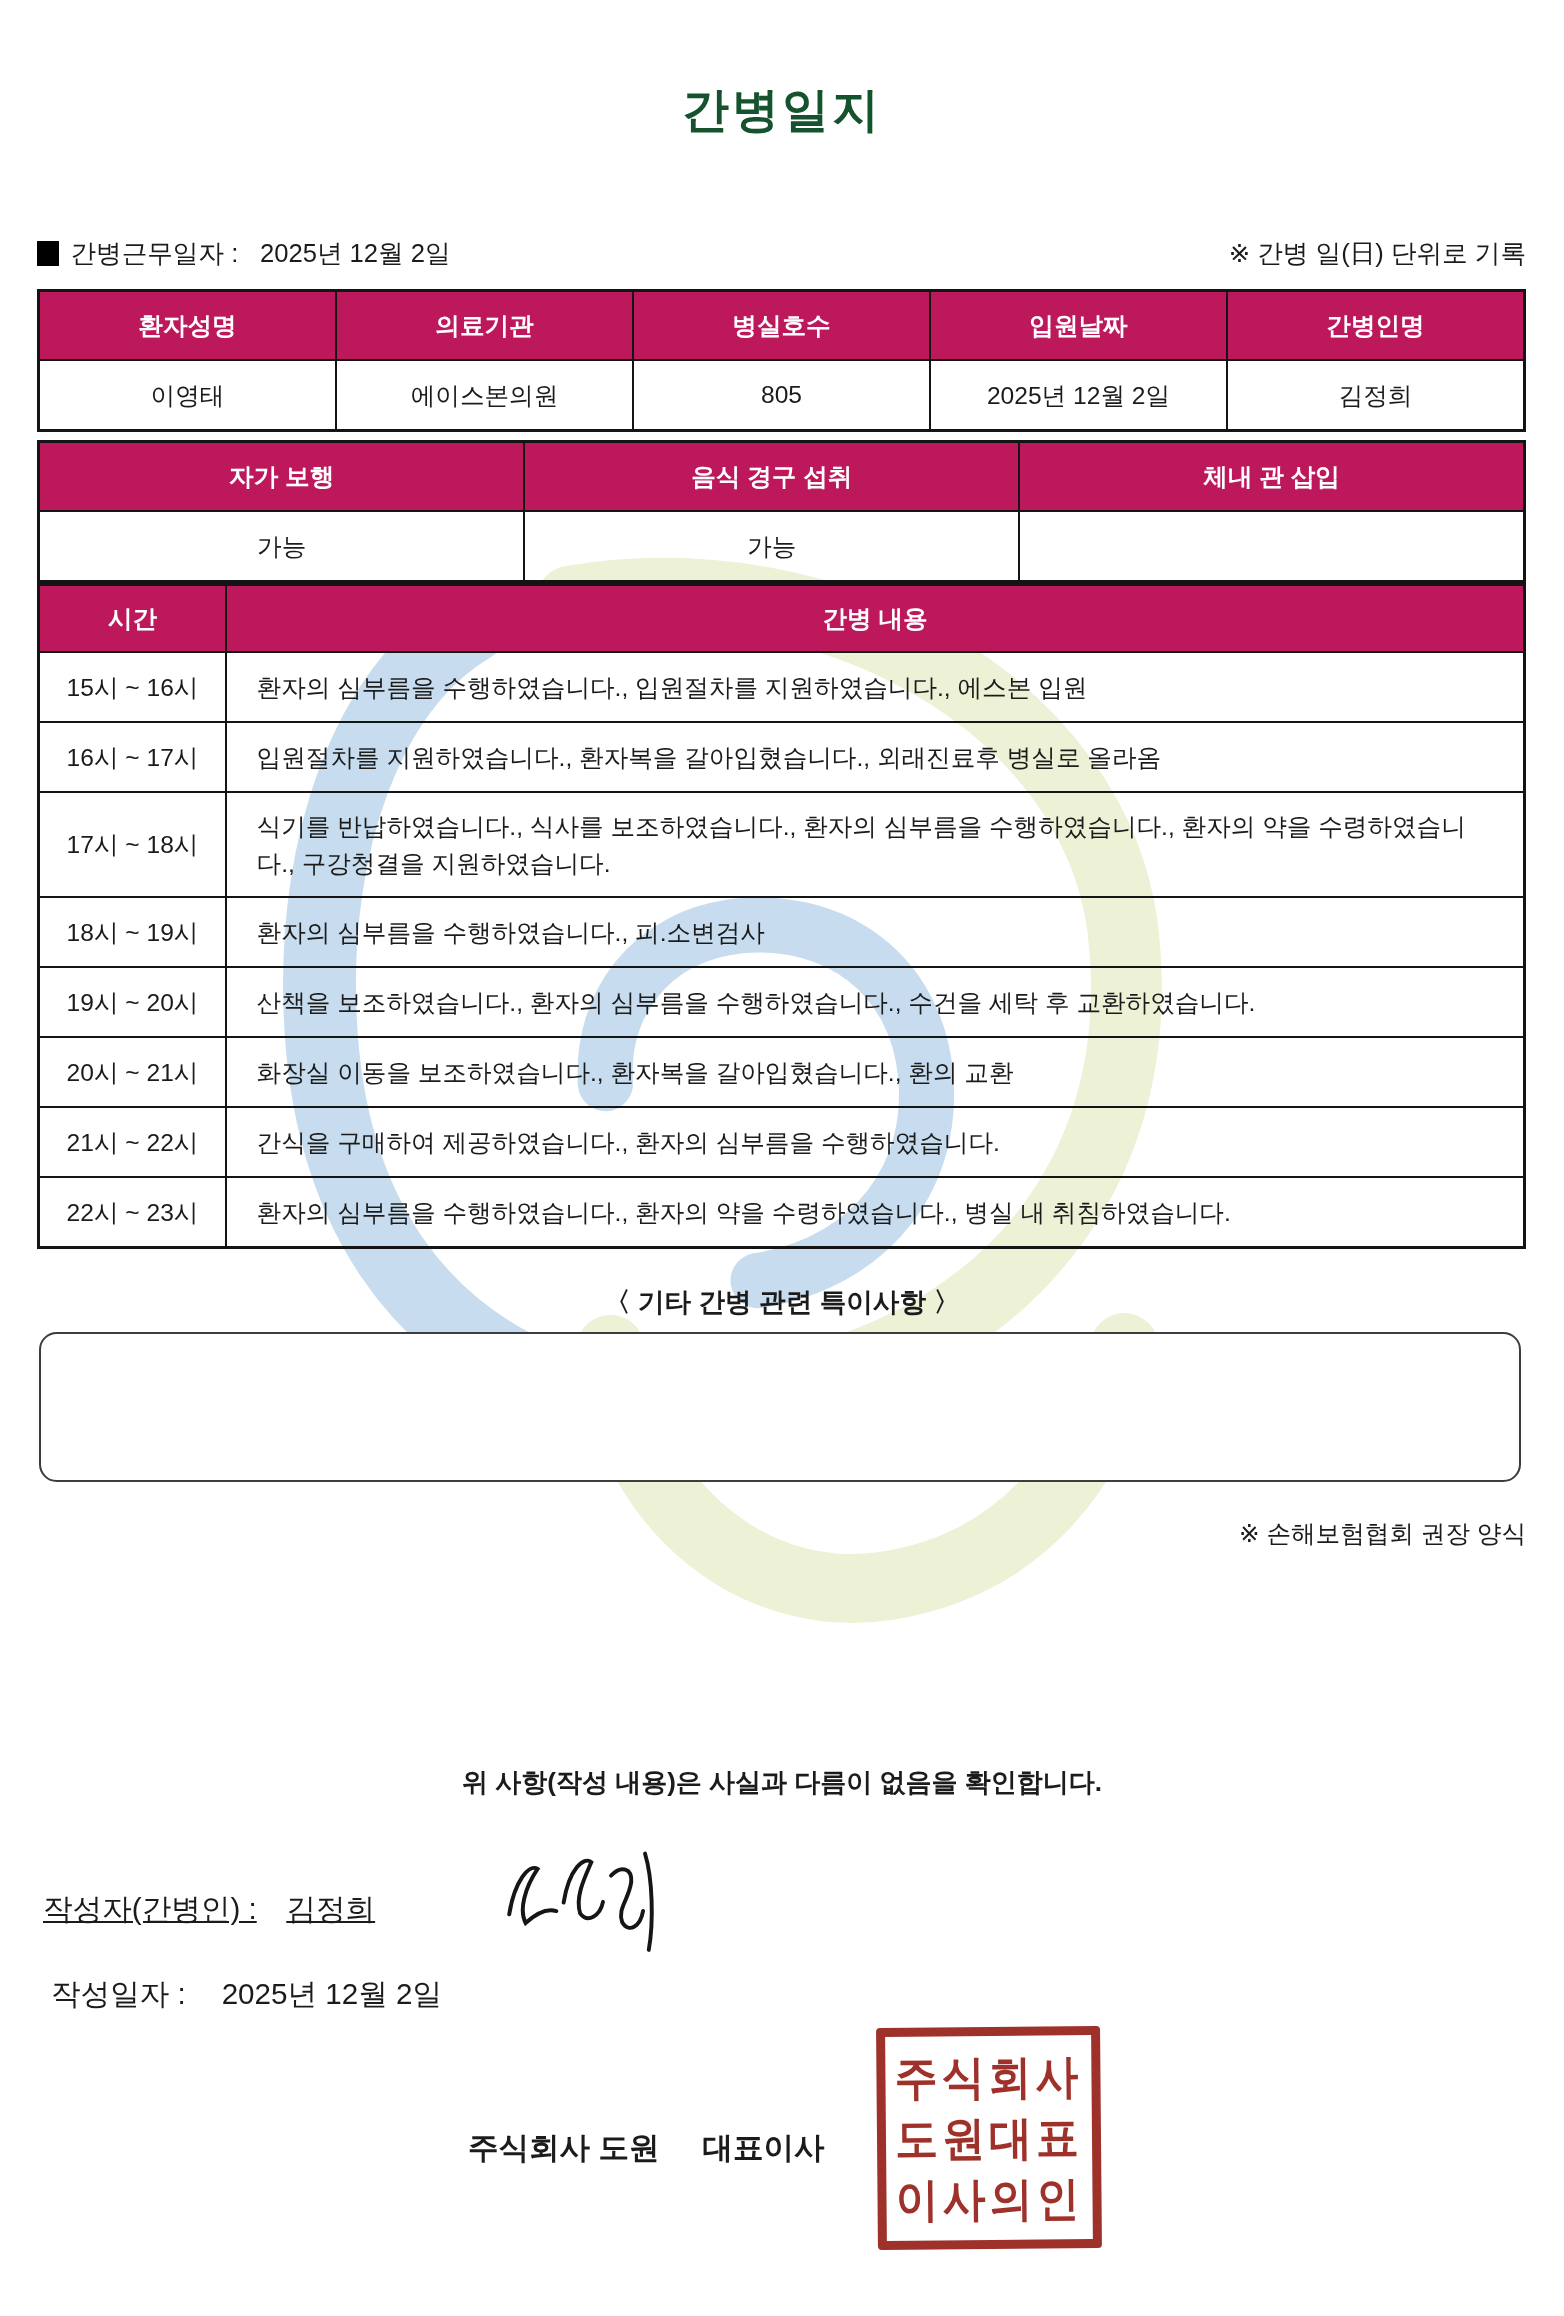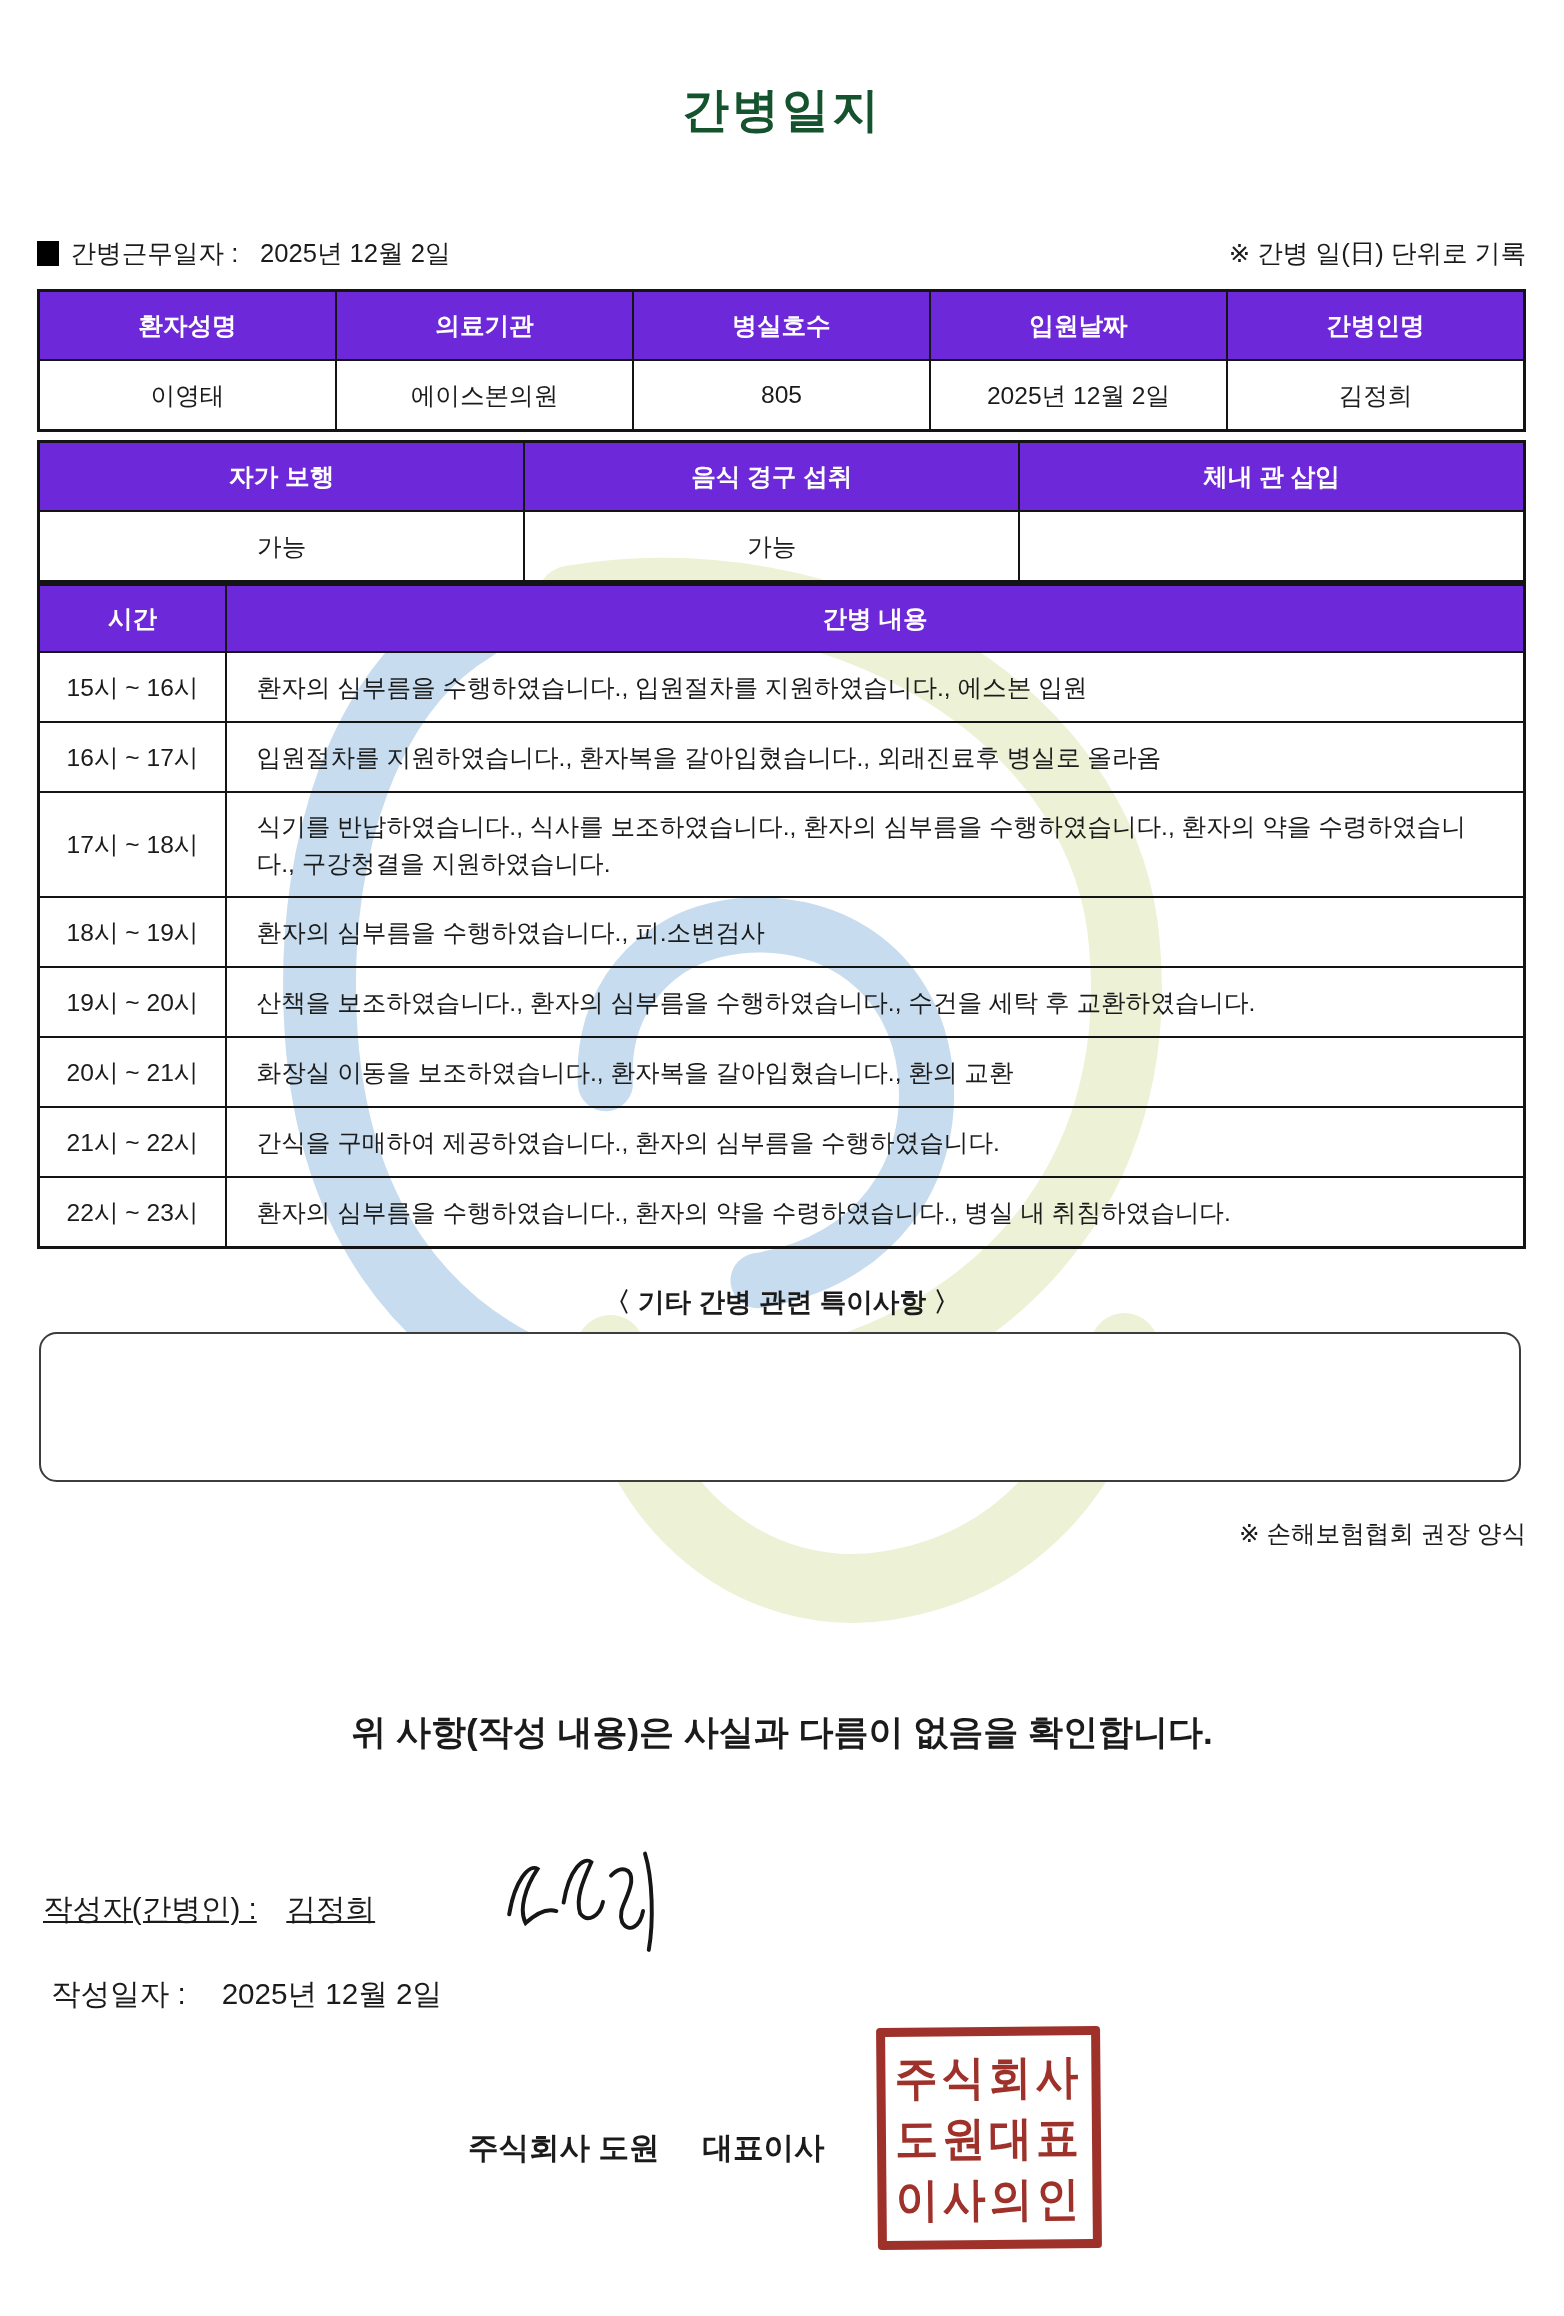--- a/index.html
+++ b/index.html
@@ -17,38 +17,38 @@
 
   .meta-row { top:236px; left:37px; width:1489px; display:flex;
     justify-content:space-between; align-items:center; font-size:25.6px; }
   .meta-left { display:flex; align-items:center; gap:11.8px; }
   .sq { display:inline-block; width:21.7px; height:25.6px; background:#000; }
   .meta-date { margin-left:9.9px; }
 
   .grid { position:absolute; left:37px; width:1489px; border:2px solid #141414; background:transparent; }
   .grid .cell { border:1.5px solid #141414; display:flex; align-items:center;
     justify-content:center; font-size:24.6px; }
-  .grid .hcell { background:#6d28d9; color:#ffffff; font-weight:bold; }
+  .grid .hcell { background:#be185d; color:#ffffff; font-weight:bold; }
   .g5 { display:grid; grid-template-columns:repeat(5,1fr); }
   .g3 { display:grid; grid-template-columns:1fr 1.02fr 1.04fr; }
   .gcare { display:grid; grid-template-columns:187px 1fr; }
   .h70 { height:69px; } .h71 { height:70px; }
   .care-time { justify-content:center; }
   .care-content { justify-content:flex-start !important; text-align:left;
     padding:11.8px 19.7px 11.8px 29.6px; line-height:37px; }
   .rh { min-height:70px; } .rh-tall { min-height:105px; }
 
   .notes-heading { top:1284px; left:0; width:100%; text-align:center;
     font-size:26.6px; font-weight:bold; }
   .notes-box { top:1332px; left:39px; width:1482px; height:150px;
     background:#ffffff; border:2px solid #3d3d3d; border-radius:17.7px; }
   .form-note { top:1517px; left:37px; width:1489px; text-align:right; font-size:24.6px; }
 
-  .confirm { top:1709px; left:0; width:100%; text-align:center;
-    font-size:35px; font-weight:bold; }
+  .confirm { top:1765px; left:0; width:100%; text-align:center;
+    font-size:26px; font-weight:bold; }
   .writer-row { top:1889px; left:43px; font-size:29.6px; display:flex; align-items:center;text-decoration:underline; }
   .writer-name { margin-left:29.6px; }
   .signature { position:absolute; left:495px; top:1844px; z-index:2; transform:rotate(-4deg); }
   .date-row { top:1974px; left:43px; font-size:29.6px;margin-left:8px; }
 
   .company-row { top:2128px; left:468px; font-size:30.5px; font-weight:bold;
     display:flex; gap:43px;align-items:center; }
   .seal { top:2027px; left:877px; width:224px; height:222px;
     border:9.9px solid #9e322b; border-radius:3.9px; background:transparent;
     display:flex; flex-direction:column; align-items:center; justify-content:center;

